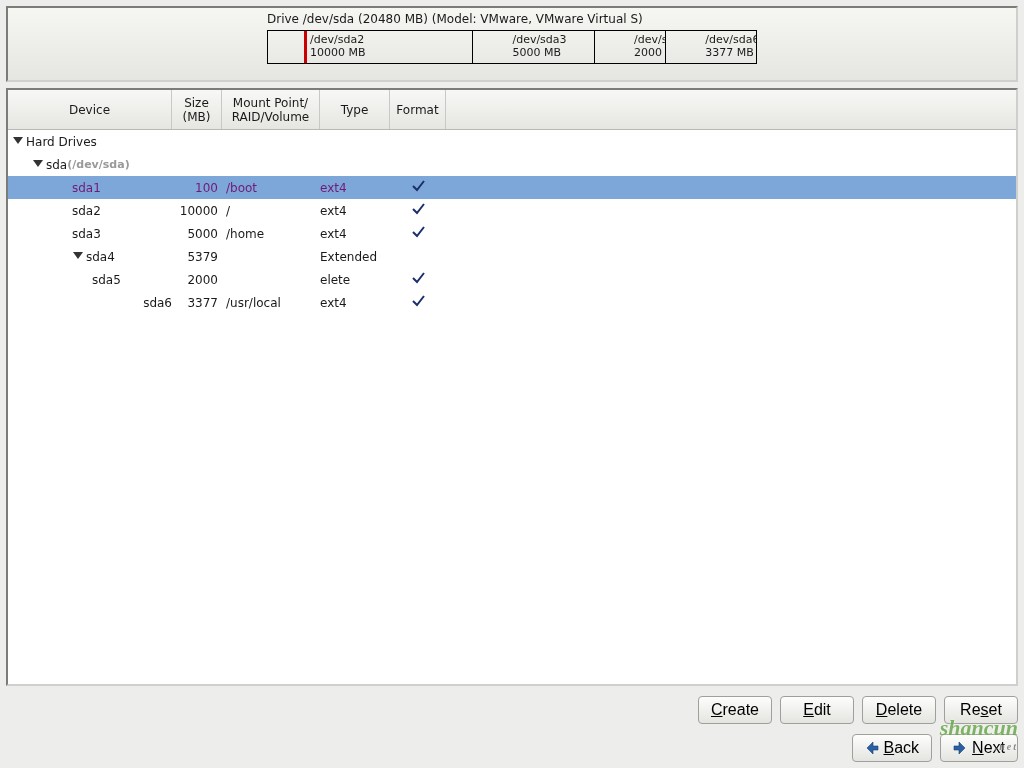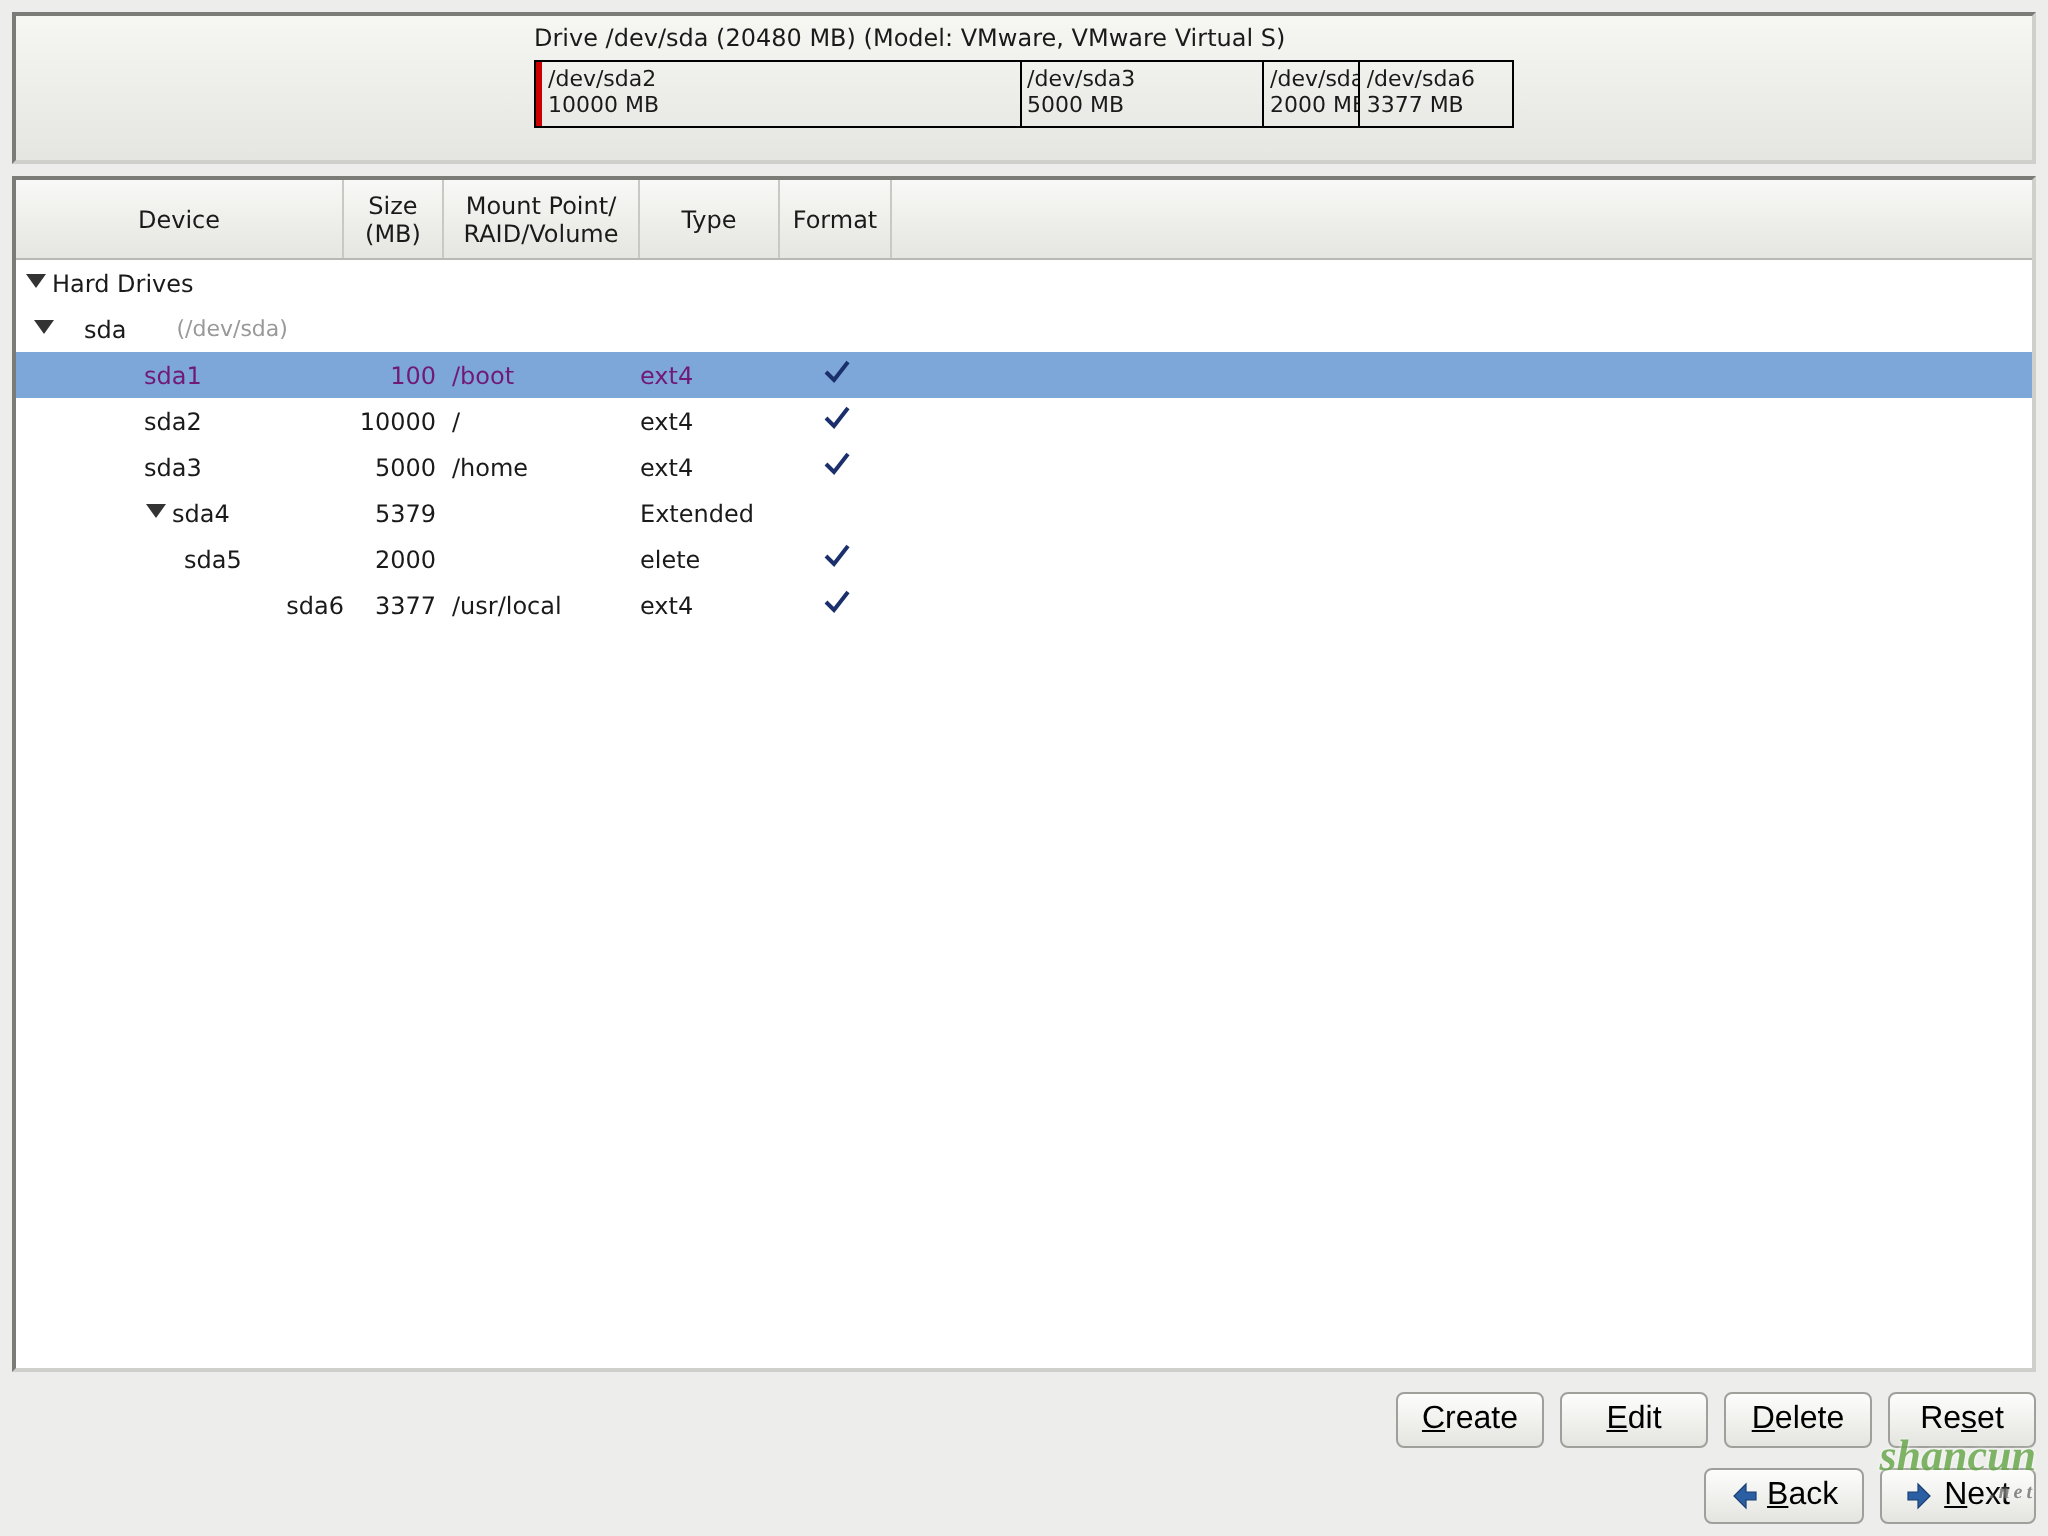--- a/index.html
+++ b/index.html
@@ -22,20 +22,21 @@
     height: 34px;
     border: 1px solid #000;
   }
   .drive-seg {
     border-right: 1px solid #000;
     padding: 2px 3px 0 3px;
     font-size: 11px;
     line-height: 13px;
     overflow: hidden;
     white-space: nowrap;
+    margin-left: 36px;
   }
   .drive-seg:last-child { border-right: none; }
   .drive-seg.sel { border-left: 3px solid #cc0000; }
   .drive-seg .p { display:block; }
 
   
   .tree-panel {
     flex: 1;
     margin-top: 6px;
     border: 2px inset #cfcfcb;
@@ -78,21 +79,21 @@
   .row .c-size   { width: 50px; text-align: right; padding-right: 4px; }
   .row .c-mount  { width: 98px; padding-left: 4px; }
   .row .c-type   { width: 70px; }
   .row .c-format { width: 56px; display:flex; justify-content:center; align-items:center; }
 
   .expander {
     width: 12px; height: 12px; display: inline-flex; align-items:center; justify-content:center;
     margin-right: 2px;
   }
   .expander svg { display:block; }
-  .devpath { color: #999; font-size: 11px; margin-left: 13px; }
+  .devpath { color: #999; font-size: 11px; margin-left: 0; font-weight: bold; }
 
   
   .button-row { display:flex; justify-content:flex-end; gap:8px; margin-top:10px; }
   .nav-row    { display:flex; justify-content:flex-end; gap:8px; margin-top:10px; }
   button.gtk {
     min-width: 74px; height: 28px;
     padding: 0 12px;
     background: linear-gradient(#fdfdfc, #e4e4e0);
     border: 1px solid #9f9f9b;
     border-radius: 4px;
@@ -170,21 +171,21 @@
         <span class="expander">
           <svg viewBox="0 0 10 10" width="10" height="10">
               <polygon points="0,0 10,0 5,7" fill="#333"></polygon>
             </svg>
         </span>
         <span>Hard Drives</span>
       </div>
     </div>
 
     <div class="row">
-      <div class="cell c-device" style="padding-left:8px;gap:12px;">
+      <div class="cell c-device" style="padding-left:24px;">
         <span class="expander">
           <svg viewBox="0 0 10 10" width="10" height="10">
               <polygon points="0,0 10,0 5,7" fill="#333"></polygon>
             </svg>
         </span>
         <span>sda</span>
         <span class="devpath">(/dev/sda)</span>
       </div>
     </div>
 

